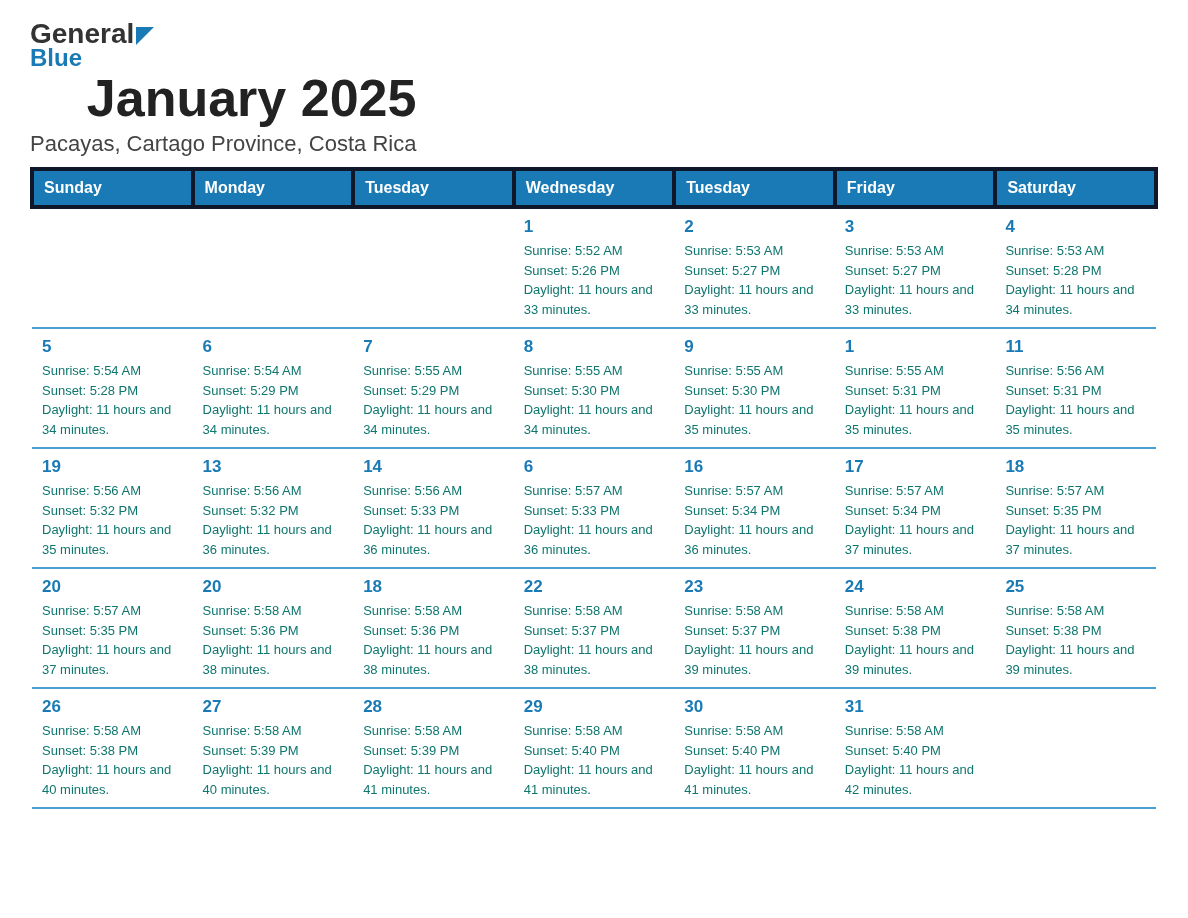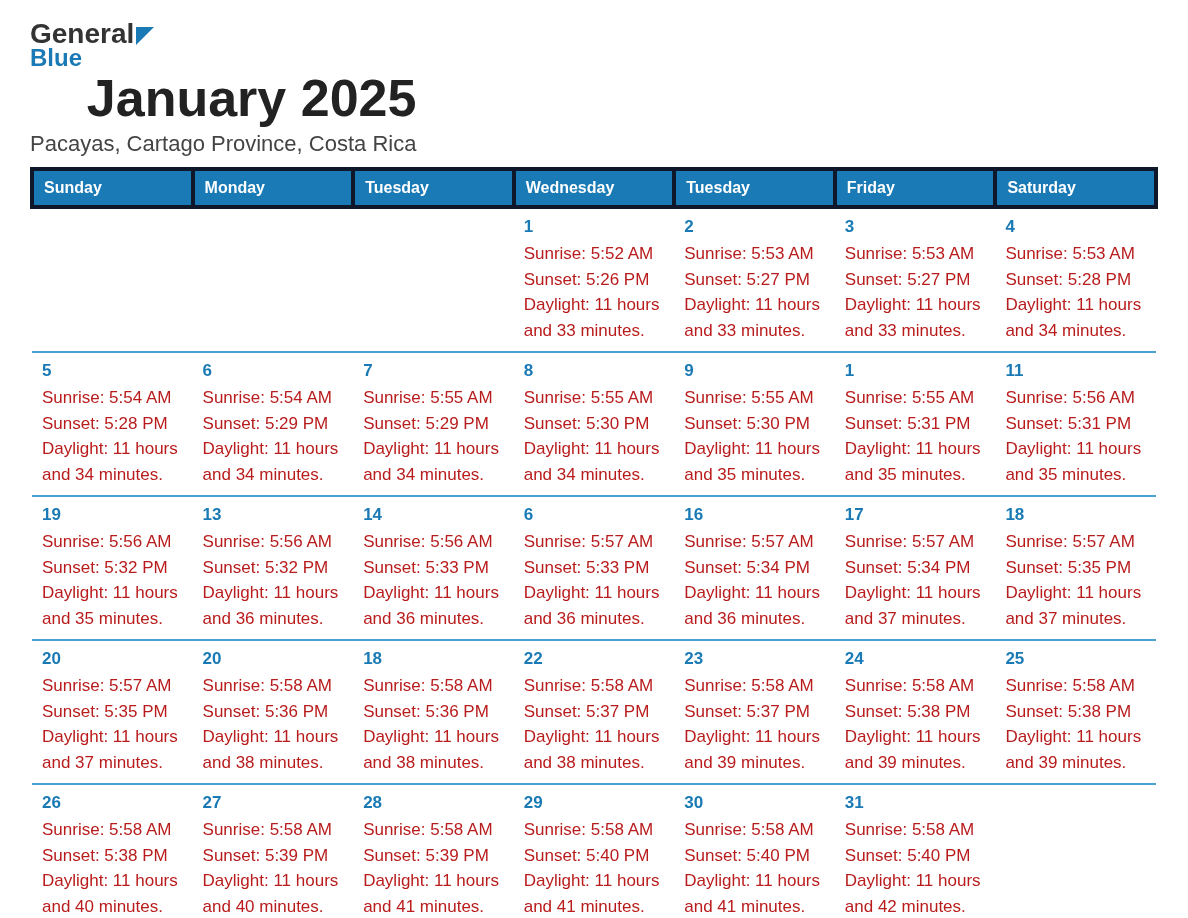--- a/index.html
+++ b/index.html
@@ -62,22 +62,22 @@
       width: 14.28%;
       min-height: 100px;
     }
     .day-number {
       font-size: 17px;
       font-weight: bold;
       color: #1a7ab5;
       margin-bottom: 4px;
     }
     .day-info {
-      font-size: 17px;
-      color: #b91c1c;
+      font-size: 13px;
+      color: #0f766e;
       line-height: 1.5;
     }
     .empty-cell {
       background: #fff;
     }
   </style>
 </head>
 <body>
 
 <div class="header">

